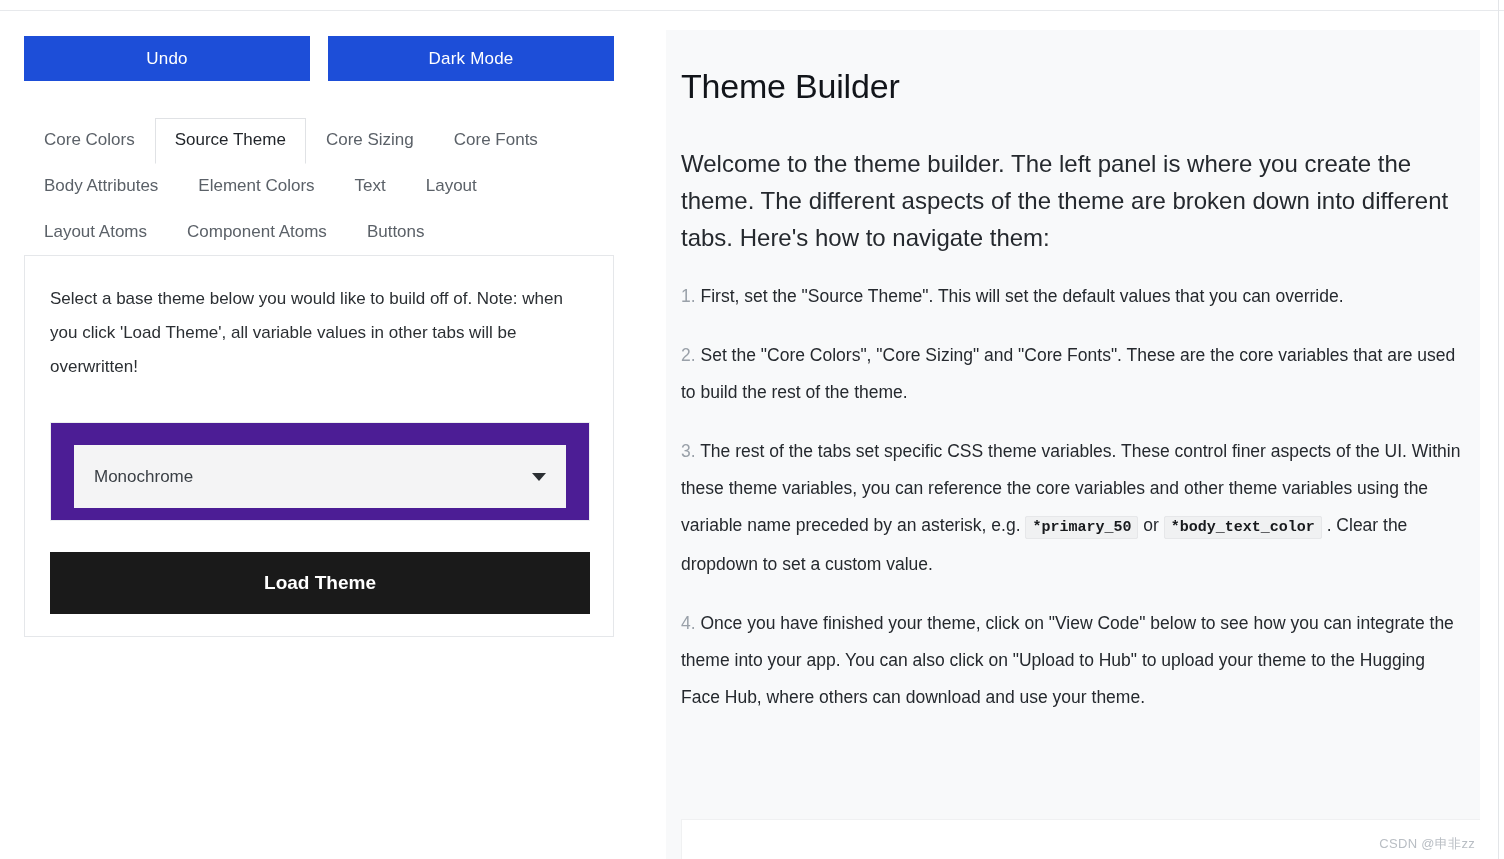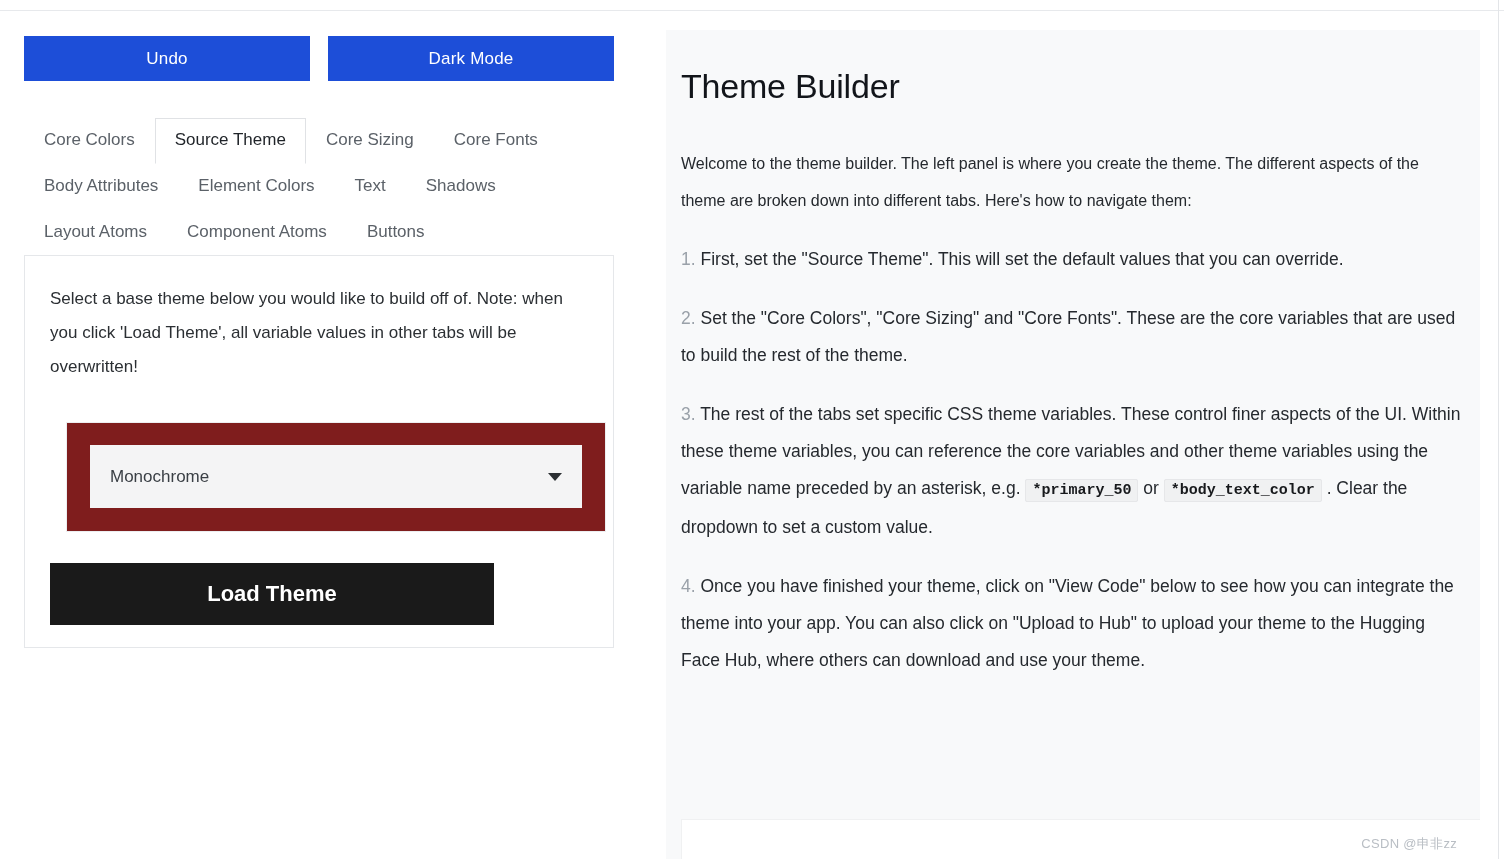--- a/index.html
+++ b/index.html
@@ -117,25 +117,25 @@
   }
   .card-desc {
     font-size: 17px;
     line-height: 34px;
     color: #2b2f33;
     margin: 0 0 38px 0;
   }
 
   .dropdown-wrap {
     border: 1px solid #eceef0;
-    background: #7f1d1d;
-    padding: 22px 23px 23px 23px;
+    background: #4c1d95;
+    padding: 22px 23px 12px 23px;
     box-sizing: border-box;
     width: 540px;
-    margin: 0 0 31px 16px;
+    margin: 0 0 31px 0;
   }
   .dropdown {
     height: 63px;
     background: #f4f4f5;
     border: none;
     display: flex;
     align-items: center;
     justify-content: space-between;
     padding: 0 20px 0 20px;
     box-sizing: border-box;
@@ -146,27 +146,27 @@
     color: #3a3f45;
   }
   .caret {
     width: 0; height: 0;
     border-left: 7px solid transparent;
     border-right: 7px solid transparent;
     border-top: 8px solid #2b2f33;
   }
 
   .load-btn {
-    width: 444px;
+    width: 540px;
     height: 62px;
     background: #1a1a1a;
     color: #ffffff;
     border: none;
     font-family: "Liberation Sans", sans-serif;
-    font-size: 22px;
+    font-size: 19px;
     font-weight: bold;
     display: flex;
     align-items: center;
     justify-content: center;
     cursor: pointer;
     user-select: none;
   }
 
   
   .right-panel {
@@ -181,21 +181,21 @@
     overflow: hidden;
   }
   .doc-title {
     font-size: 34px;
     font-weight: normal;
     color: #12151a;
     margin: 15px 0 0 1px;
     letter-spacing: -.2px;
   }
   .doc-p {
-    font-size: 16px;
+    font-size: 24px;
     line-height: 37px;
     color: #25292e;
     margin: 39px 0 0 1px;
     max-width: 782px;
   }
   .doc-li {
     font-size: 17.5px;
     line-height: 37px;
     color: #25292e;
     margin: 22px 0 0 1px;
@@ -219,21 +219,21 @@
     top: 789px;
     width: 800px;
     height: 60px;
     background: #ffffff;
     border: 1px solid #f0f1f2;
     border-bottom: none;
     box-sizing: border-box;
   }
   .watermark {
     position: absolute;
-    right: 23px;
+    right: 5px;
     bottom: 17px;
     font-size: 13px;
     color: #b9bec4;
     letter-spacing: .3px;
     white-space: nowrap;
   }
 </style>
 </head>
 <body>
 
@@ -270,21 +270,21 @@
         <div class="tab">
           <span>Body Attributes</span>
         </div>
         <div class="tab">
           <span>Element Colors</span>
         </div>
         <div class="tab">
           <span>Text</span>
         </div>
         <div class="tab">
-          <span>Shadows</span>
+          <span>Layout</span>
         </div>
         <div class="tab">
           <span>Layout Atoms</span>
         </div>
         <div class="tab">
           <span>Component Atoms</span>
         </div>
         <div class="tab">
           <span>Buttons</span>
         </div>

